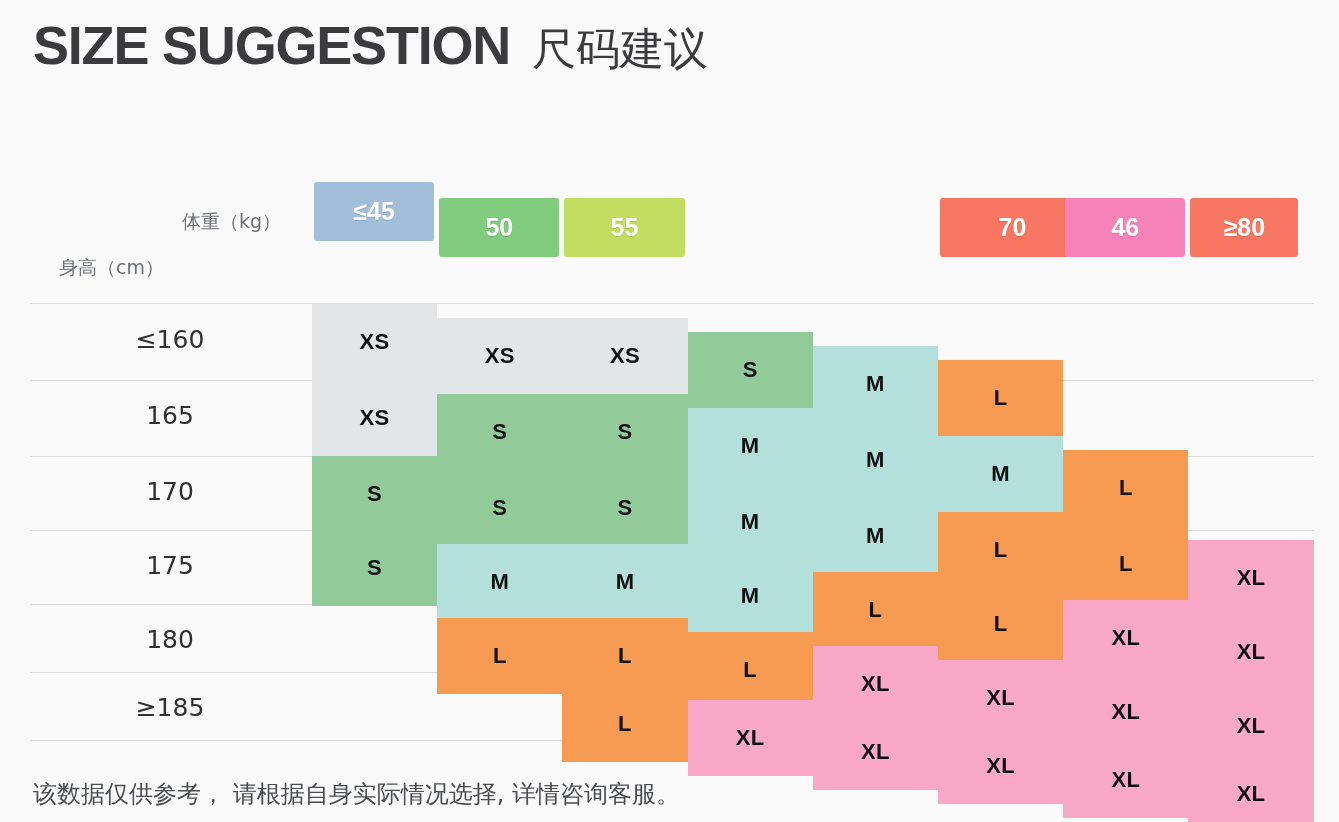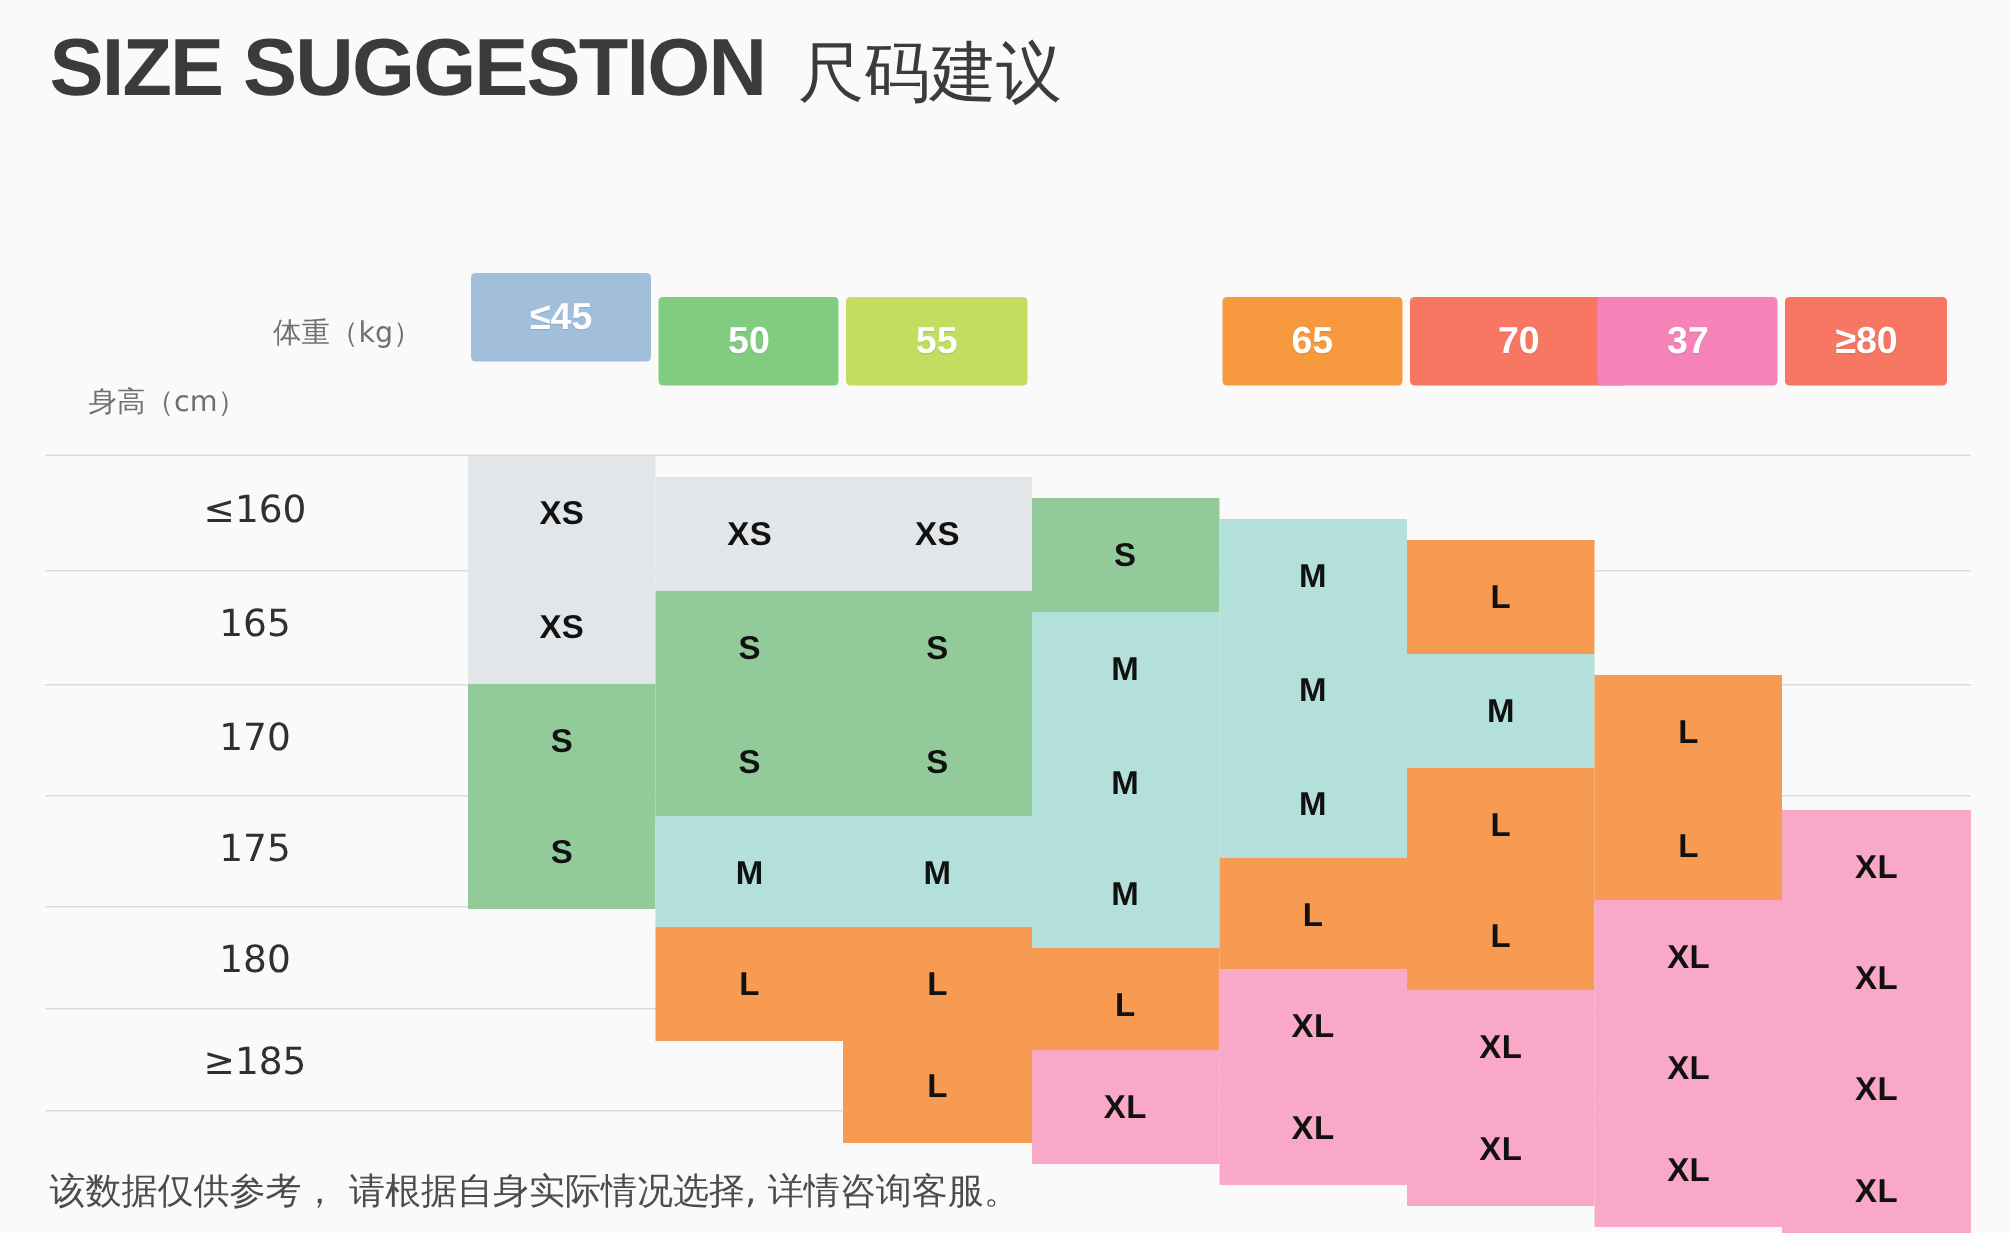--- a/index.html
+++ b/index.html
@@ -121,23 +121,22 @@
   <span id="title-cn">尺码建议</span>
 </div>
 
 <div class="axis-caption" id="weight-caption">体重（kg）</div>
 <div class="axis-caption" id="height-caption">身高（cm）</div>
 
 <div id="chart">
     <div class="hdr-cell" style="left: 314px; width: 120.2px; top: 182px; background: rgb(161, 191, 219);">≤45</div>
     <div class="hdr-cell" style="left: 439.2px; width: 120.2px; top: 198px; background: rgb(130, 204, 128);">50</div>
     <div class="hdr-cell" style="left: 564.4px; width: 120.2px; top: 198px; background: rgb(194, 221, 95);">55</div>
-    <div class="hdr-cell" style="left: 814.8px; width: 120.2px; top: 198px; background: rgb(247, 154, 63);">65</div>
     <div class="hdr-cell" style="left: 940px; width: 145px; top: 198px; background: rgb(248, 119, 98);">70</div>
-    <div class="hdr-cell" style="left: 1065.2px; width: 120.2px; top: 198px; background: rgb(245, 131, 185);">37</div>
+    <div class="hdr-cell" style="left: 1065.2px; width: 120.2px; top: 198px; background: rgb(245, 131, 185);">46</div>
     <div class="hdr-cell" style="left: 1190.4px; width: 108px; top: 198px; background: rgb(248, 119, 98);">≥80</div>
     <div class="row-rule" style="top: 303px; width: 1283.6px; background: rgb(220, 220, 220);"></div>
     <div class="row-rule" style="top: 380px; width: 1283.6px; background: rgb(220, 220, 220);"></div>
     <div class="row-rule" style="top: 456px; width: 1283.6px; background: rgb(220, 220, 220);"></div>
     <div class="row-rule" style="top: 530px; width: 1283.6px; background: rgb(220, 220, 220);"></div>
     <div class="row-rule" style="top: 604px; width: 1283.6px; background: rgb(220, 220, 220);"></div>
     <div class="row-rule" style="top: 672px; width: 1283.6px; background: rgb(220, 220, 220);"></div>
     <div class="row-rule" style="top: 740px; width: 1283.6px; background: rgb(220, 220, 220);"></div>
     <div class="row-label" style="top: 325px;">≤160</div>
     <div class="row-label" style="top: 401px;">165</div>

